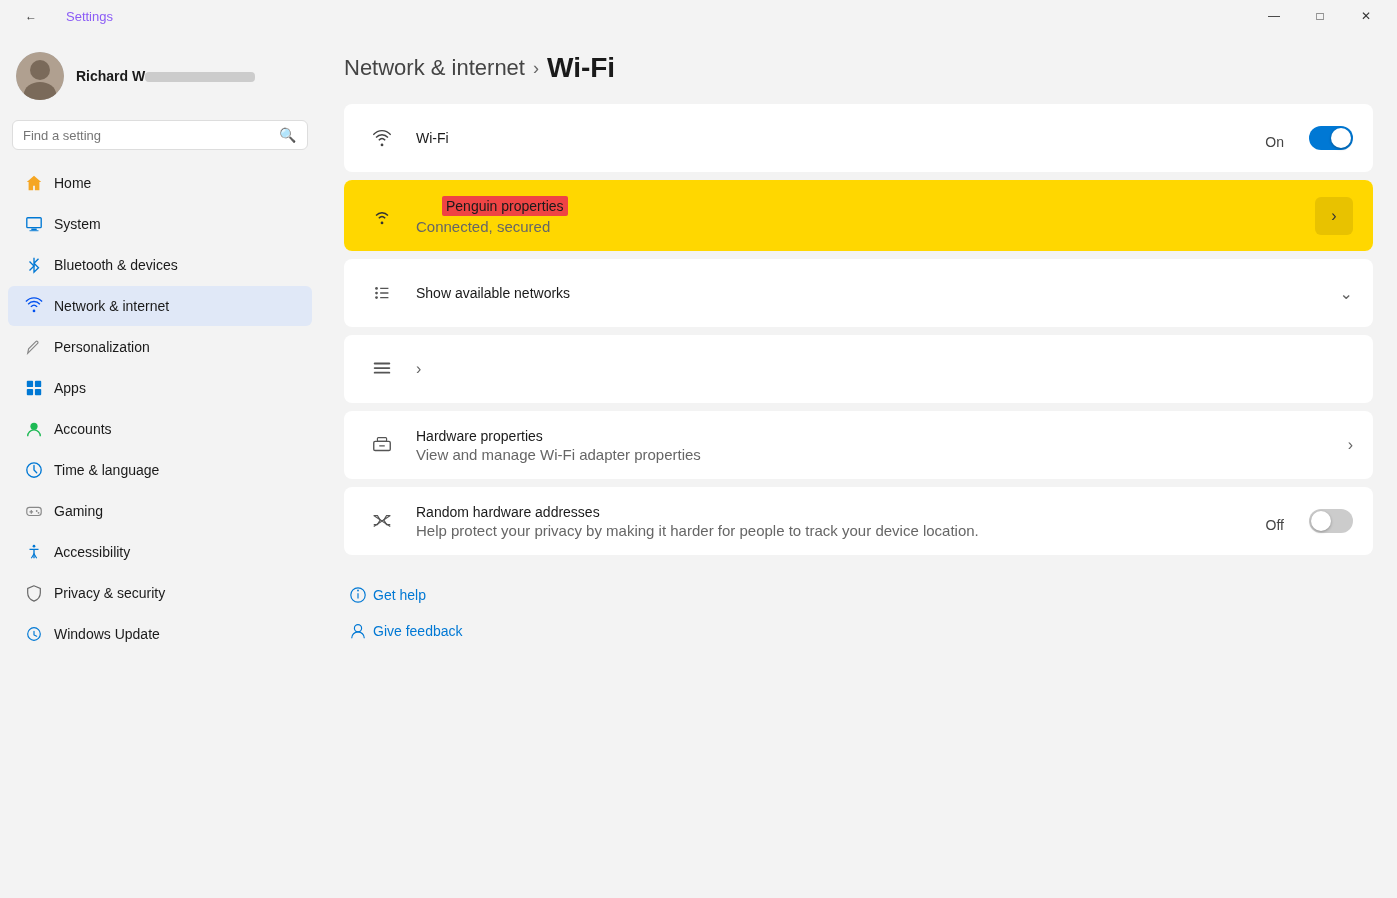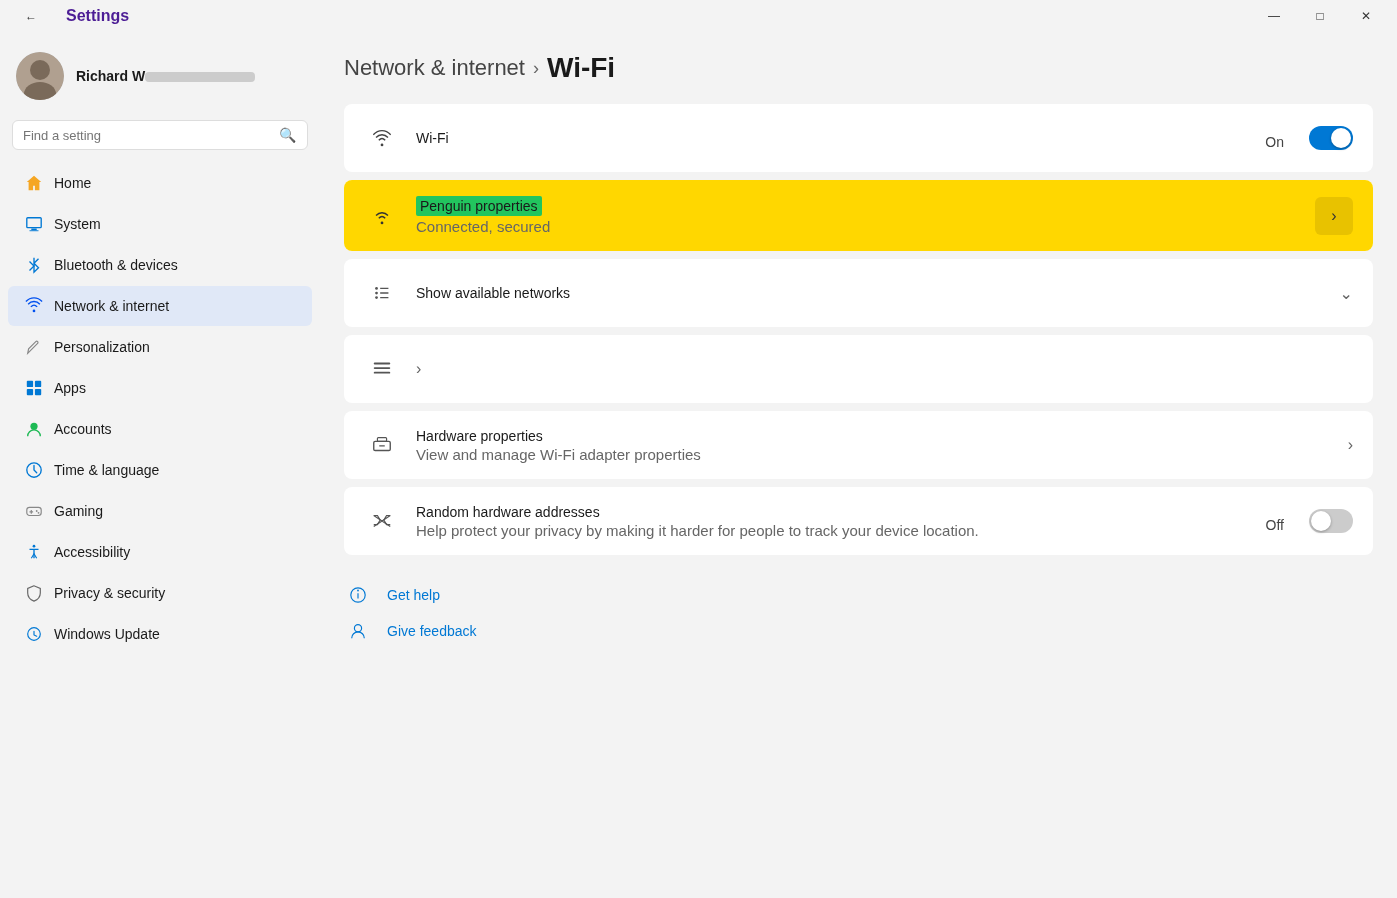--- a/index.html
+++ b/index.html
@@ -20,23 +20,22 @@
       justify-content: space-between;
       padding: 0 8px;
       flex-shrink: 0;
     }
     .titlebar-left {
       display: flex;
       align-items: center;
       gap: 12px;
     }
     .titlebar-title {
-      font-size: 16px;
-      color: #4c1d95;
-      font-weight: bold;
+      font-size: 13px;
+      color: #8b5cf6;
     }
     .titlebar-controls {
       display: flex;
       gap: 0;
     }
     .titlebar-btn {
       width: 46px;
       height: 32px;
       display: flex;
       align-items: center;
@@ -281,21 +280,21 @@
 
     .help-section {
       margin-top: 20px;
       display: flex;
       flex-direction: column;
       gap: 4px;
     }
     .help-link {
       display: flex;
       align-items: center;
-      gap: 19px;
+      gap: 5px;
       padding: 6px 4px;
       cursor: pointer;
       color: #0078d4;
       font-size: 14px;
       border-radius: 4px;
     }
     .help-link-icon {
       width: 20px;
       height: 20px;
       display: flex;
@@ -505,21 +504,21 @@
             </svg>
           </div>
           <div class="setting-icon">
             <svg width="22" height="22" viewBox="0 0 24 24">
                 <path d="M12 18a1.5 1.5 0 100 3 1.5 1.5 0 000-3z" fill="#333"></path>
                 <path d="M8.5 14.5C9.6 13.3 10.7 12.5 12 12.5s2.4.8 3.5 2" stroke="#333" stroke-width="1.5" fill="none"></path>
                 <path d="M5.5 11.5C7.3 9.5 9.5 8.5 12 8.5s4.7 1 6.5 3" stroke="#333" stroke-width="1.5" fill="none"></path>
               </svg>
           </div>
           <div class="setting-text">
-            <div class="setting-title" style="background:#22c55e; padding: 2px 4px; border-radius:2px; display:inline-block;">Penguin properties</div>
+            <div class="setting-title" style="background:#ef4444; padding: 2px 4px; border-radius:2px; display:inline-block;margin-left:26px;">Penguin properties</div>
             <div class="setting-subtitle">Connected, secured</div>
           </div>
           <div class="setting-control">
             <button class="penguin-chevron-btn" style="background:#e8c200; border-radius:6px; border:none; width:38px; height:38px; cursor:pointer; display:flex; align-items:center; justify-content:center;">
               <span style="font-size:16px; color:#333;">›</span>
             </button>
           </div>
         </div>
       </div>
 

